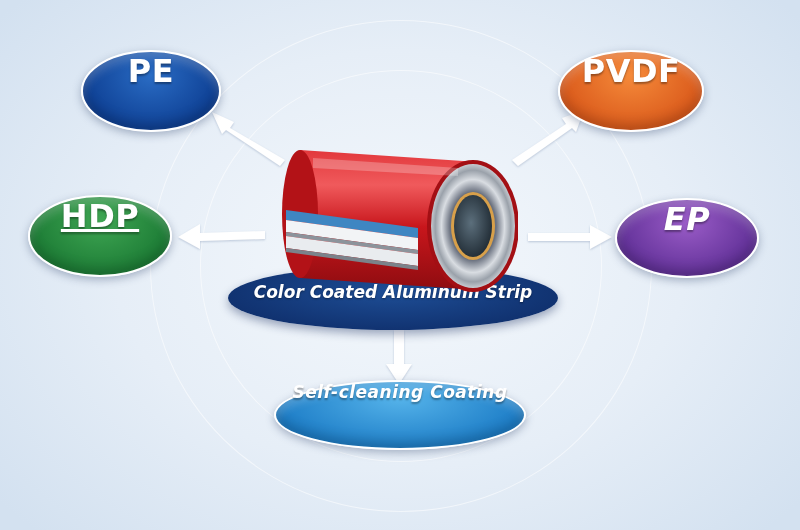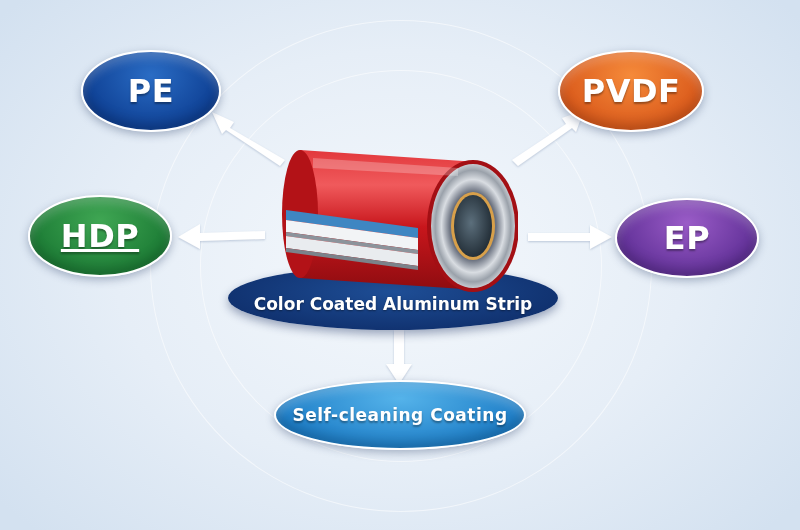--- a/index.html
+++ b/index.html
@@ -8,42 +8,43 @@
     font-family: "DejaVu Sans", sans-serif;
     background: radial-gradient(ellipse 520px 380px at 400px 260px, #f4f8fc 0%, #e6eef7 55%, #d3e1f0 100%);
   }
   .ring {
     position: absolute; border-radius: 50%;
     border: 1px solid rgba(255,255,255,0.55);
     pointer-events: none;
   }
   .node {
     position: absolute; border-radius: 50%;
-    display: flex; align-items: center; justify-content: center;
+    display: flex; align-items: flex-start; justify-content: center;
     color: #fff; font-weight: bold;
     border: 2px solid #fff;
     box-shadow: 0 3px 8px rgba(40,60,100,0.35), inset 0 -6px 12px rgba(0,0,0,0.18), inset 0 6px 10px rgba(255,255,255,0.22);
     text-shadow: 0 2px 2px rgba(0,0,0,0.35);
     cursor: pointer;
   }
   .node span { letter-spacing: 0.5px; }
   #pe   { left: 81px;  top: 50px;  width: 136px; height: 78px; background: radial-gradient(ellipse at 50% 30%, #2a6cc4, #0d3e92 75%); font-size: 32px; }
   #pvdf { left: 558px; top: 50px;  width: 142px; height: 78px; background: radial-gradient(ellipse at 50% 30%, #f58a3a, #d9581a 75%); font-size: 32px; }
   #hdp  { left: 28px;  top: 195px; width: 140px; height: 78px; background: radial-gradient(ellipse at 50% 30%, #3fa653, #1b7a34 75%); font-size: 32px; text-decoration: underline; }
-  #ep   { left: 615px; top: 198px; width: 140px; height: 76px; background: radial-gradient(ellipse at 50% 30%, #9a5cc7, #5f2f96 75%); font-size: 32px; }
-  #selfclean { left: 274px; top: 380px; width: 248px; height: 66px; background: radial-gradient(ellipse at 50% 25%, #55b3ea, #1c7cc6 75%); font-size: 17px; }
+  #ep   { left: 615px; top: 198px; width: 140px; height: 76px; background: radial-gradient(ellipse at 50% 30%, #9a5cc7, #5f2f96 75%); font-size: 32px; font-style: italic; }
+  #selfclean { left: 274px; top: 380px; width: 248px; height: 66px; background: radial-gradient(ellipse at 50% 25%, #55b3ea, #1c7cc6 75%); font-size: 17px; font-style: italic; }
   #center-label {
     position: absolute; left: 228px; top: 266px; width: 330px; height: 64px;
     border-radius: 50%;
     background: radial-gradient(ellipse at 50% 40%, #1e4e96, #0f2f6c 80%);
     box-shadow: 0 4px 10px rgba(20,40,90,0.4);
     display: flex; align-items: flex-end; justify-content: center;
     color: #fff; font-weight: bold; font-size: 17px;
-    padding-bottom: 16px; box-sizing: border-box;
+    padding-bottom: 28px; box-sizing: border-box;
     text-shadow: 0 1px 2px rgba(0,0,0,0.4);
+    font-style: italic;
   }
   svg.arrows { position: absolute; left: 0; top: 0; }
   #coil { position: absolute; left: 268px; top: 140px; width: 250px; height: 160px; }
 </style>
 </head>
 <body>
 
 <div class="ring" style="left:150px;top:20px;width:500px;height:490px;"></div>
 <div class="ring" style="left:200px;top:70px;width:400px;height:390px;"></div>
 

